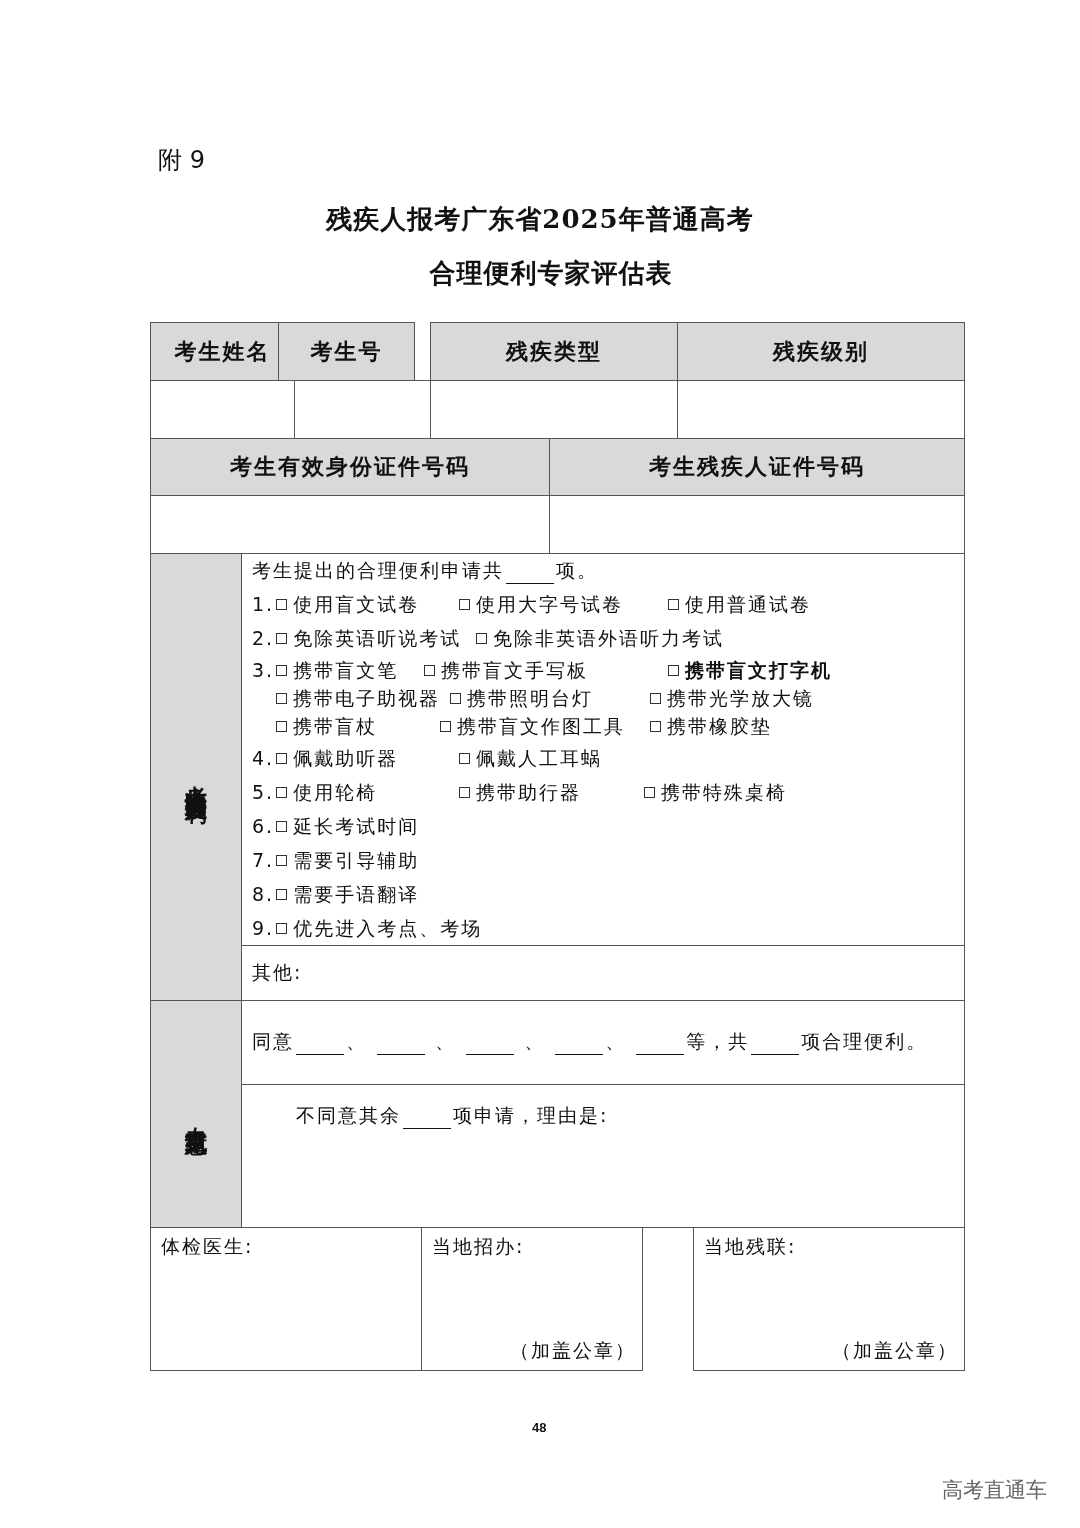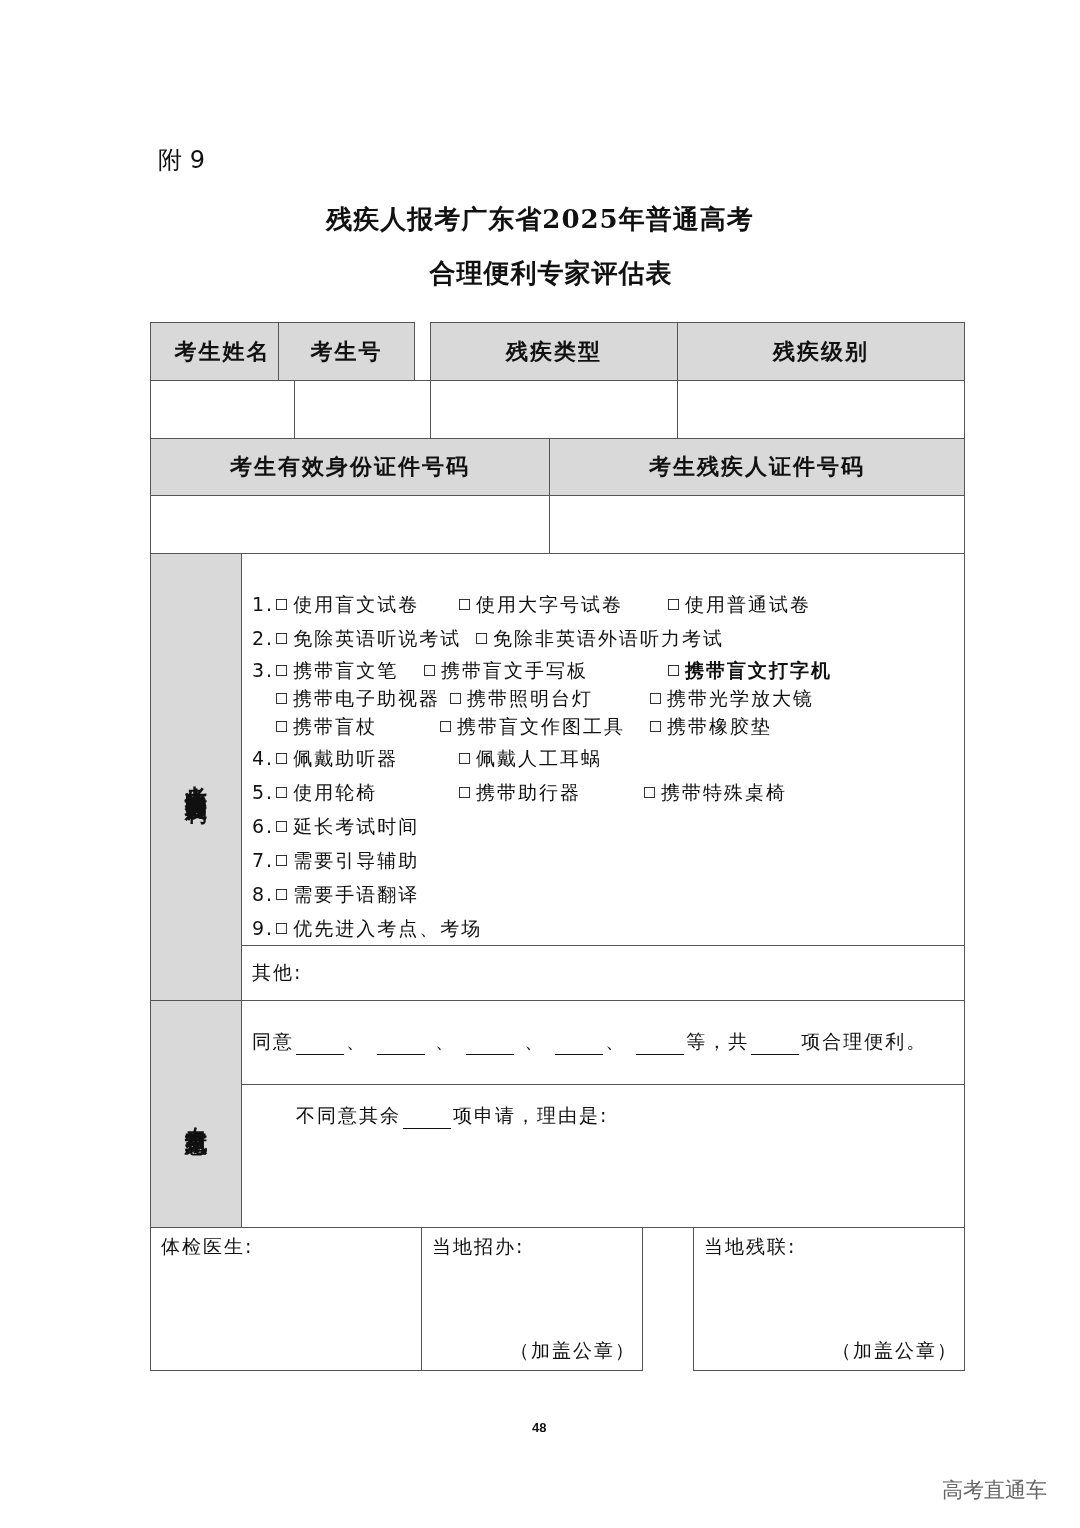--- a/index.html
+++ b/index.html
@@ -45,20 +45,23 @@
   <div class="cell gray hdr" style="left:0;top:116px;width:400px;height:58px;">考生有效身份证件号码</div>
   <div class="cell gray hdr" style="left:399px;top:116px;width:416px;height:58px;">考生残疾人证件号码</div>
 
   <div class="cell" style="left:0;top:173px;width:400px;height:59px;"></div>
   <div class="cell" style="left:399px;top:173px;width:416px;height:59px;"></div>
 
   <div class="cell gray vert" style="left:0;top:231px;width:92px;height:448px;">
     <span>考生申请的合理便利</span>
   </div>
   <div class="cell" style="left:91px;top:231px;width:724px;height:393px;">
+    <div class="line" style="top:4px;">
+      <span>考生提出的合理便利申请共</span><span class="blank"></span><span>项。</span>
+    </div>
 
     <div class="line" style="top:38px;">
       <span class="item" style="left:0;"><span>1.</span><span class="cb"></span><span>使用盲文试卷</span></span>
       <span class="item" style="left:205px;"><span class="cb"></span><span>使用大字号试卷</span></span>
       <span class="item" style="left:414px;"><span class="cb"></span><span>使用普通试卷</span></span>
     </div>
 
     <div class="line" style="top:72px;">
       <span class="item" style="left:0;"><span>2.</span><span class="cb"></span><span>免除英语听说考试</span></span>
       <span class="item" style="left:222px;"><span class="cb"></span><span>免除非英语外语听力考试</span></span>

